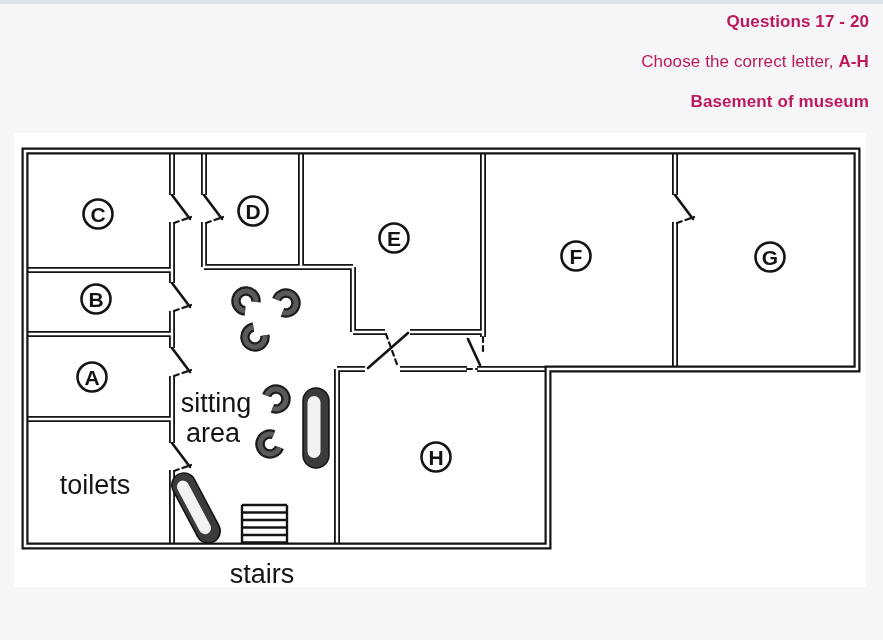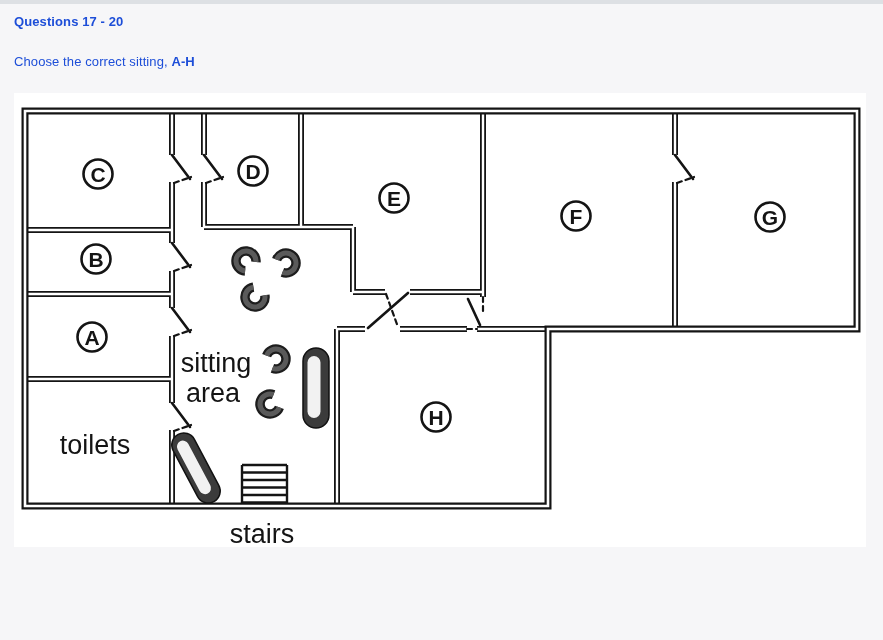--- a/index.html
+++ b/index.html
@@ -13,24 +13,25 @@
   }
   .top-line {
     height: 4px;
     background: #dde0e4;
   }
   .header {
     padding: 9px 14px 0 14px;
   }
   .header p {
     margin: 0 0 22px 0;
-    font-size: 13px;
+    font-size: 17px;
     line-height: 18px;
-    color: #1d4ed8;
+    color: #be185d;
     letter-spacing: 0.1px;
+    text-align: right;
   }
   .bold { font-weight: 700; }
   .image-card {
     width: 852px;
     height: 454px;
     margin: 17px 0 0 14px;
     background: #ffffff;
   }
   svg text {
     font-family: "Liberation Sans", sans-serif;
@@ -39,21 +40,22 @@
   .plan-word { font-size: 27px; }
   .room-letter { font-size: 21px; font-weight: 700; }
 </style>
 </head>
 <body>
 
 <div class="top-line"></div>
 
 <div class="header">
   <p class="bold">Questions 17 - 20</p>
-  <p><span>Choose the correct sitting, </span><span class="bold">A-H</span></p>
+  <p><span>Choose the correct letter, </span><span class="bold">A-H</span></p>
+  <p class="bold">Basement of museum</p>
 </div>
 
 <div class="image-card">
   <svg width="852" height="454" viewBox="0 0 852 454">
 
     <g>
       <path d="M11 137 H158 M11 201 H158 M11 286 H158
                M158 18 V62 M158 89 V150 M158 178 V215 M158 243 V310 M158 337 V413
                M190 18 V62 M190 89 V134
                M190 134 H339

